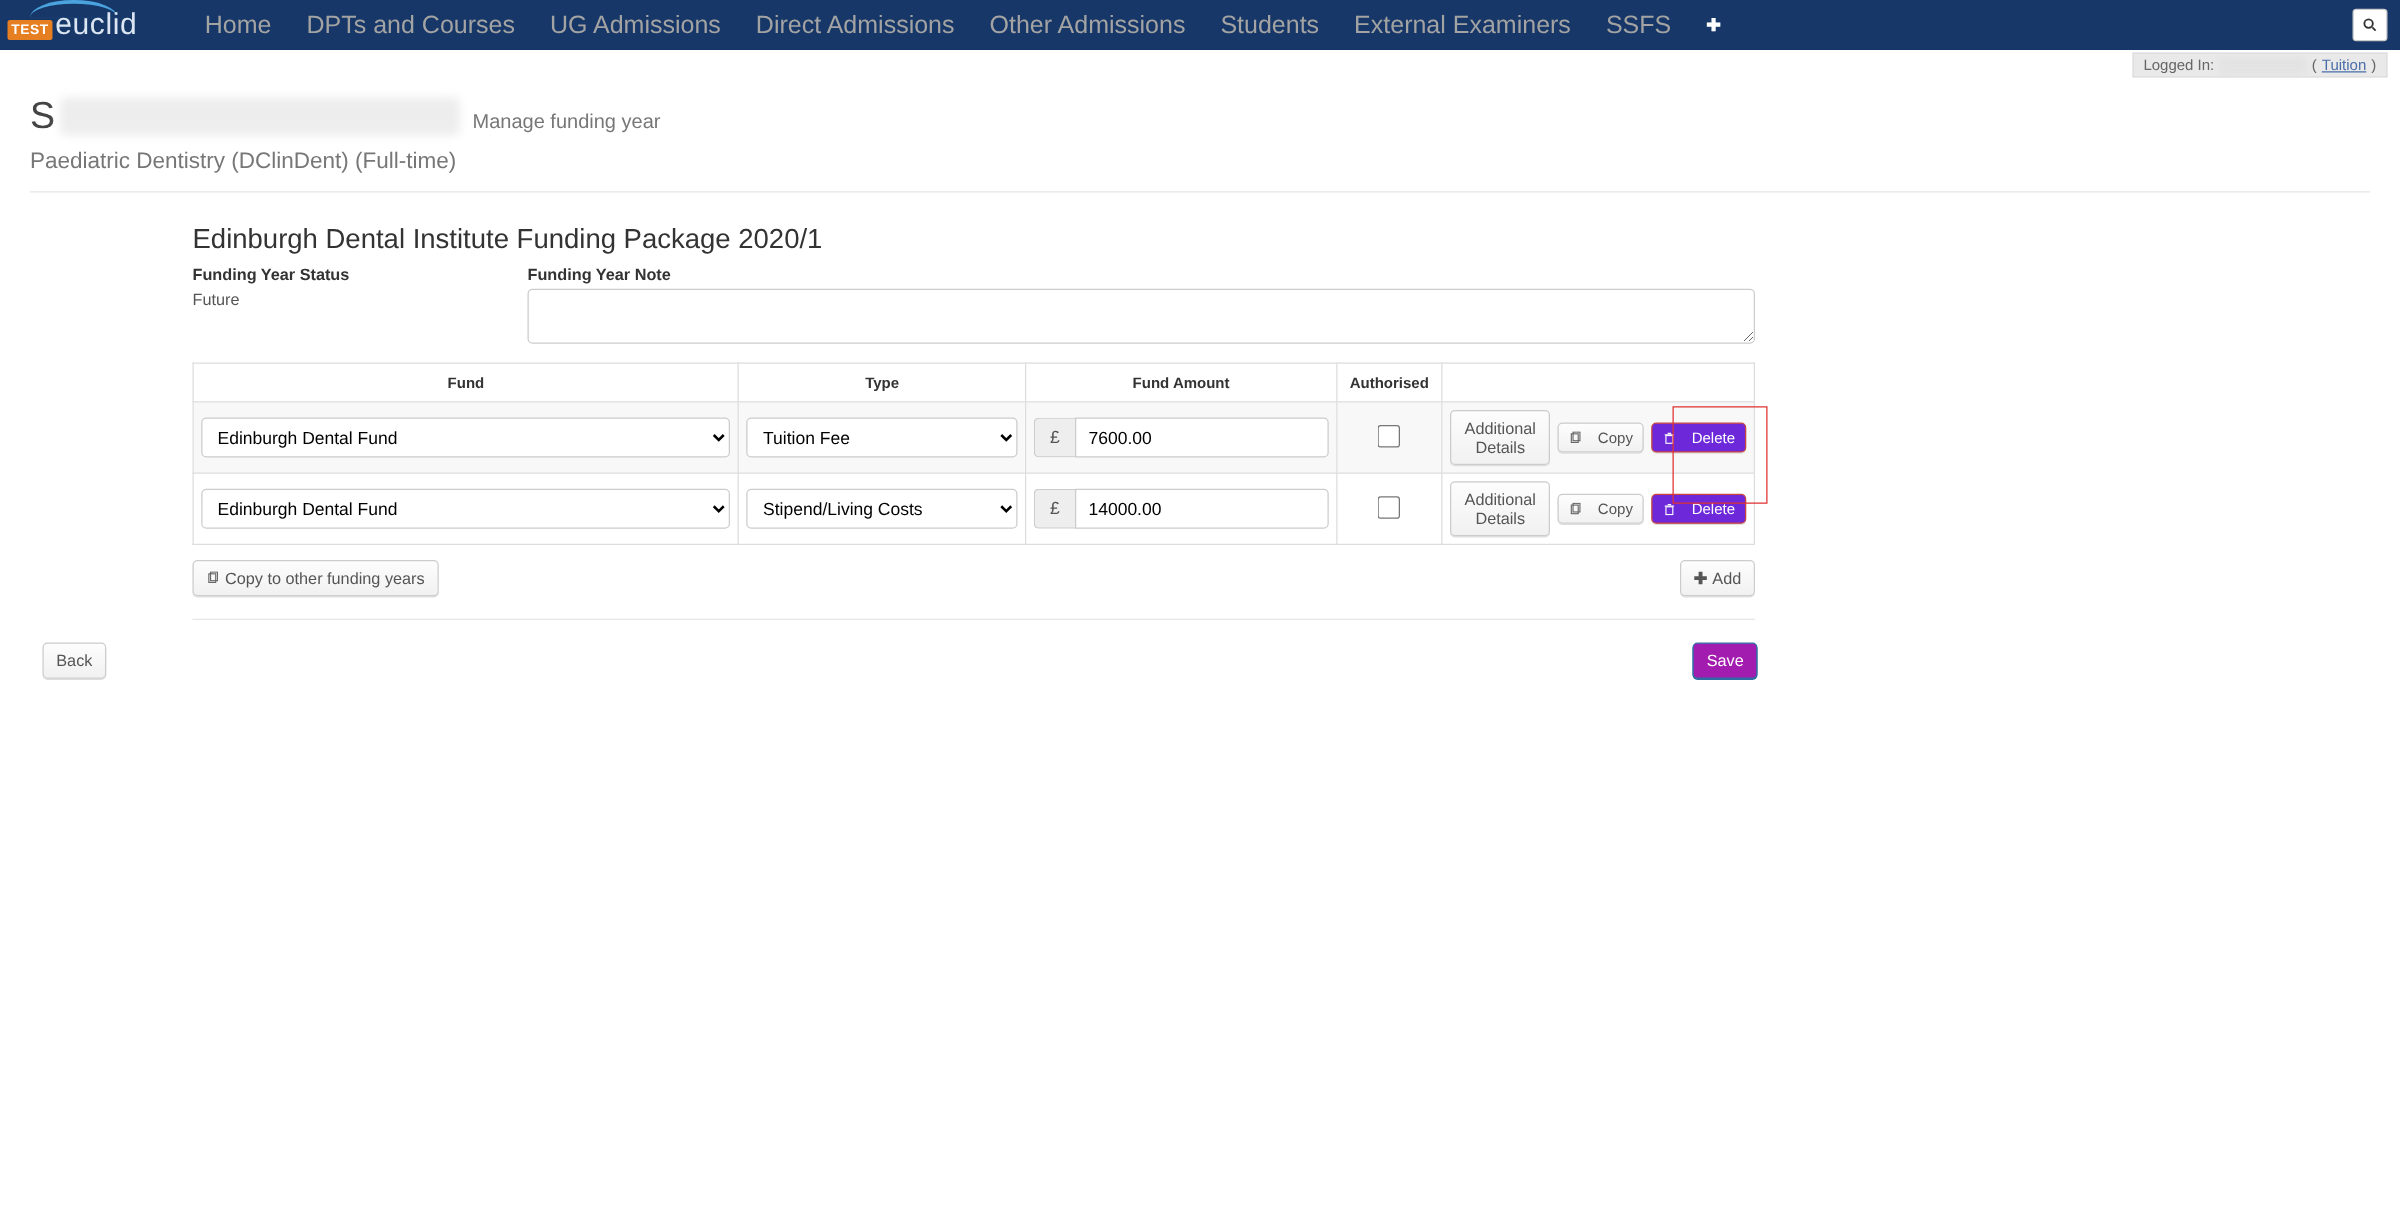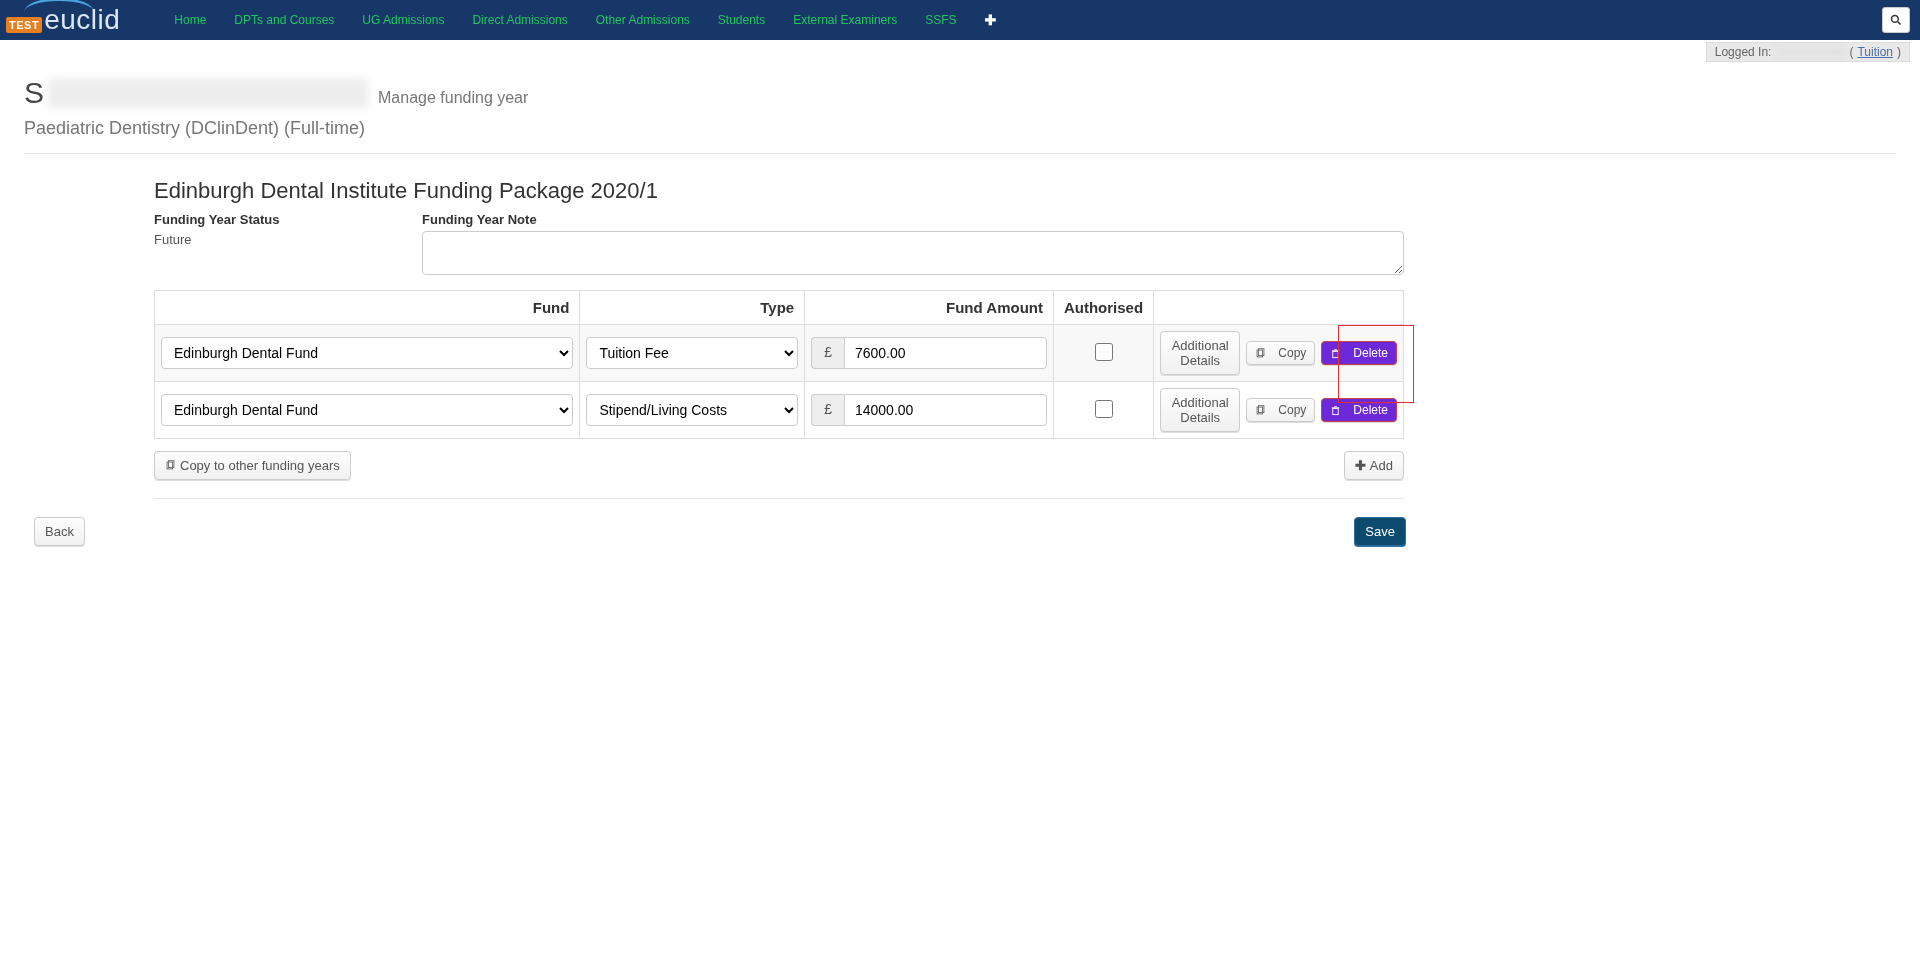--- a/index.html
+++ b/index.html
@@ -24,38 +24,38 @@
     color: #fff;
     font-weight: bold;
     font-size: 11px;
     padding: 2px 3px;
     border-radius: 2px;
     letter-spacing: 0.5px;
     margin-right: 2px;
   }
   .logo-text {
     color: #dbe6f2;
-    font-size: 28px;
+    font-size: 24px;
     font-weight: 300;
     letter-spacing: 0.5px;
     position: relative;
   }
   .logo-arc {
     position: absolute;
     top: -6px;
     left: 18px;
     width: 70px;
     height: 14px;
     border-top: 3px solid #4aa3df;
     border-radius: 50% 50% 0 0 / 100% 100% 0 0;
   }
   .nav-items { display: flex; align-items: center; gap: 0; }
   .nav-item {
-    color: #22c55e;
-    font-size: 12px;
+    color: #a3a3a3;
+    font-size: 20px;
     padding: 10px 14px;
     text-decoration: none;
     cursor: pointer;
   }
   .nav-plus { color: #fff; font-size: 14px; padding: 10px 14px; cursor: pointer; font-weight: bold; }
   .nav-spacer { flex: 1; }
   .search-btn {
     background: #fff;
     border: 1px solid #ccc;
     border-radius: 3px;
@@ -133,22 +133,22 @@
     padding: 6px 10px;
     font-family: inherit;
     font-size: 14px;
     resize: both;
     background: #fff;
   }
 
   
   .ftable { width: 100%; border-collapse: collapse; border: 1px solid #ddd; }
   .ftable th {
-    text-align: right;
-    font-size: 15px;
+    text-align: center;
+    font-size: 12px;
     font-weight: bold;
     padding: 8px 10px;
     border: 1px solid #ddd;
     background: #fff;
   }
   .ftable td {
     padding: 6px 6px;
     border: 1px solid #ddd;
     vertical-align: middle;
   }
@@ -203,21 +203,21 @@
     gap: 4px;
     box-shadow: 0 1px 0 #ddd;
   }
   .btn-sm { padding: 4px 8px; font-size: 12px; gap: 12px; }
   .btn-danger {
     background: #6d28d9;
     border-color: #c9433f;
     color: #fff;
   }
   .btn-primary {
-    background: #0c4a6e;
+    background: #a21caf;
     border-color: #2e6da4;
     color: #fff;
     box-shadow: 0 1px 0 #2e6da4;
   }
 
   .highlight-box {
     position: relative;
   }
   .highlight-rect {
     position: absolute;

